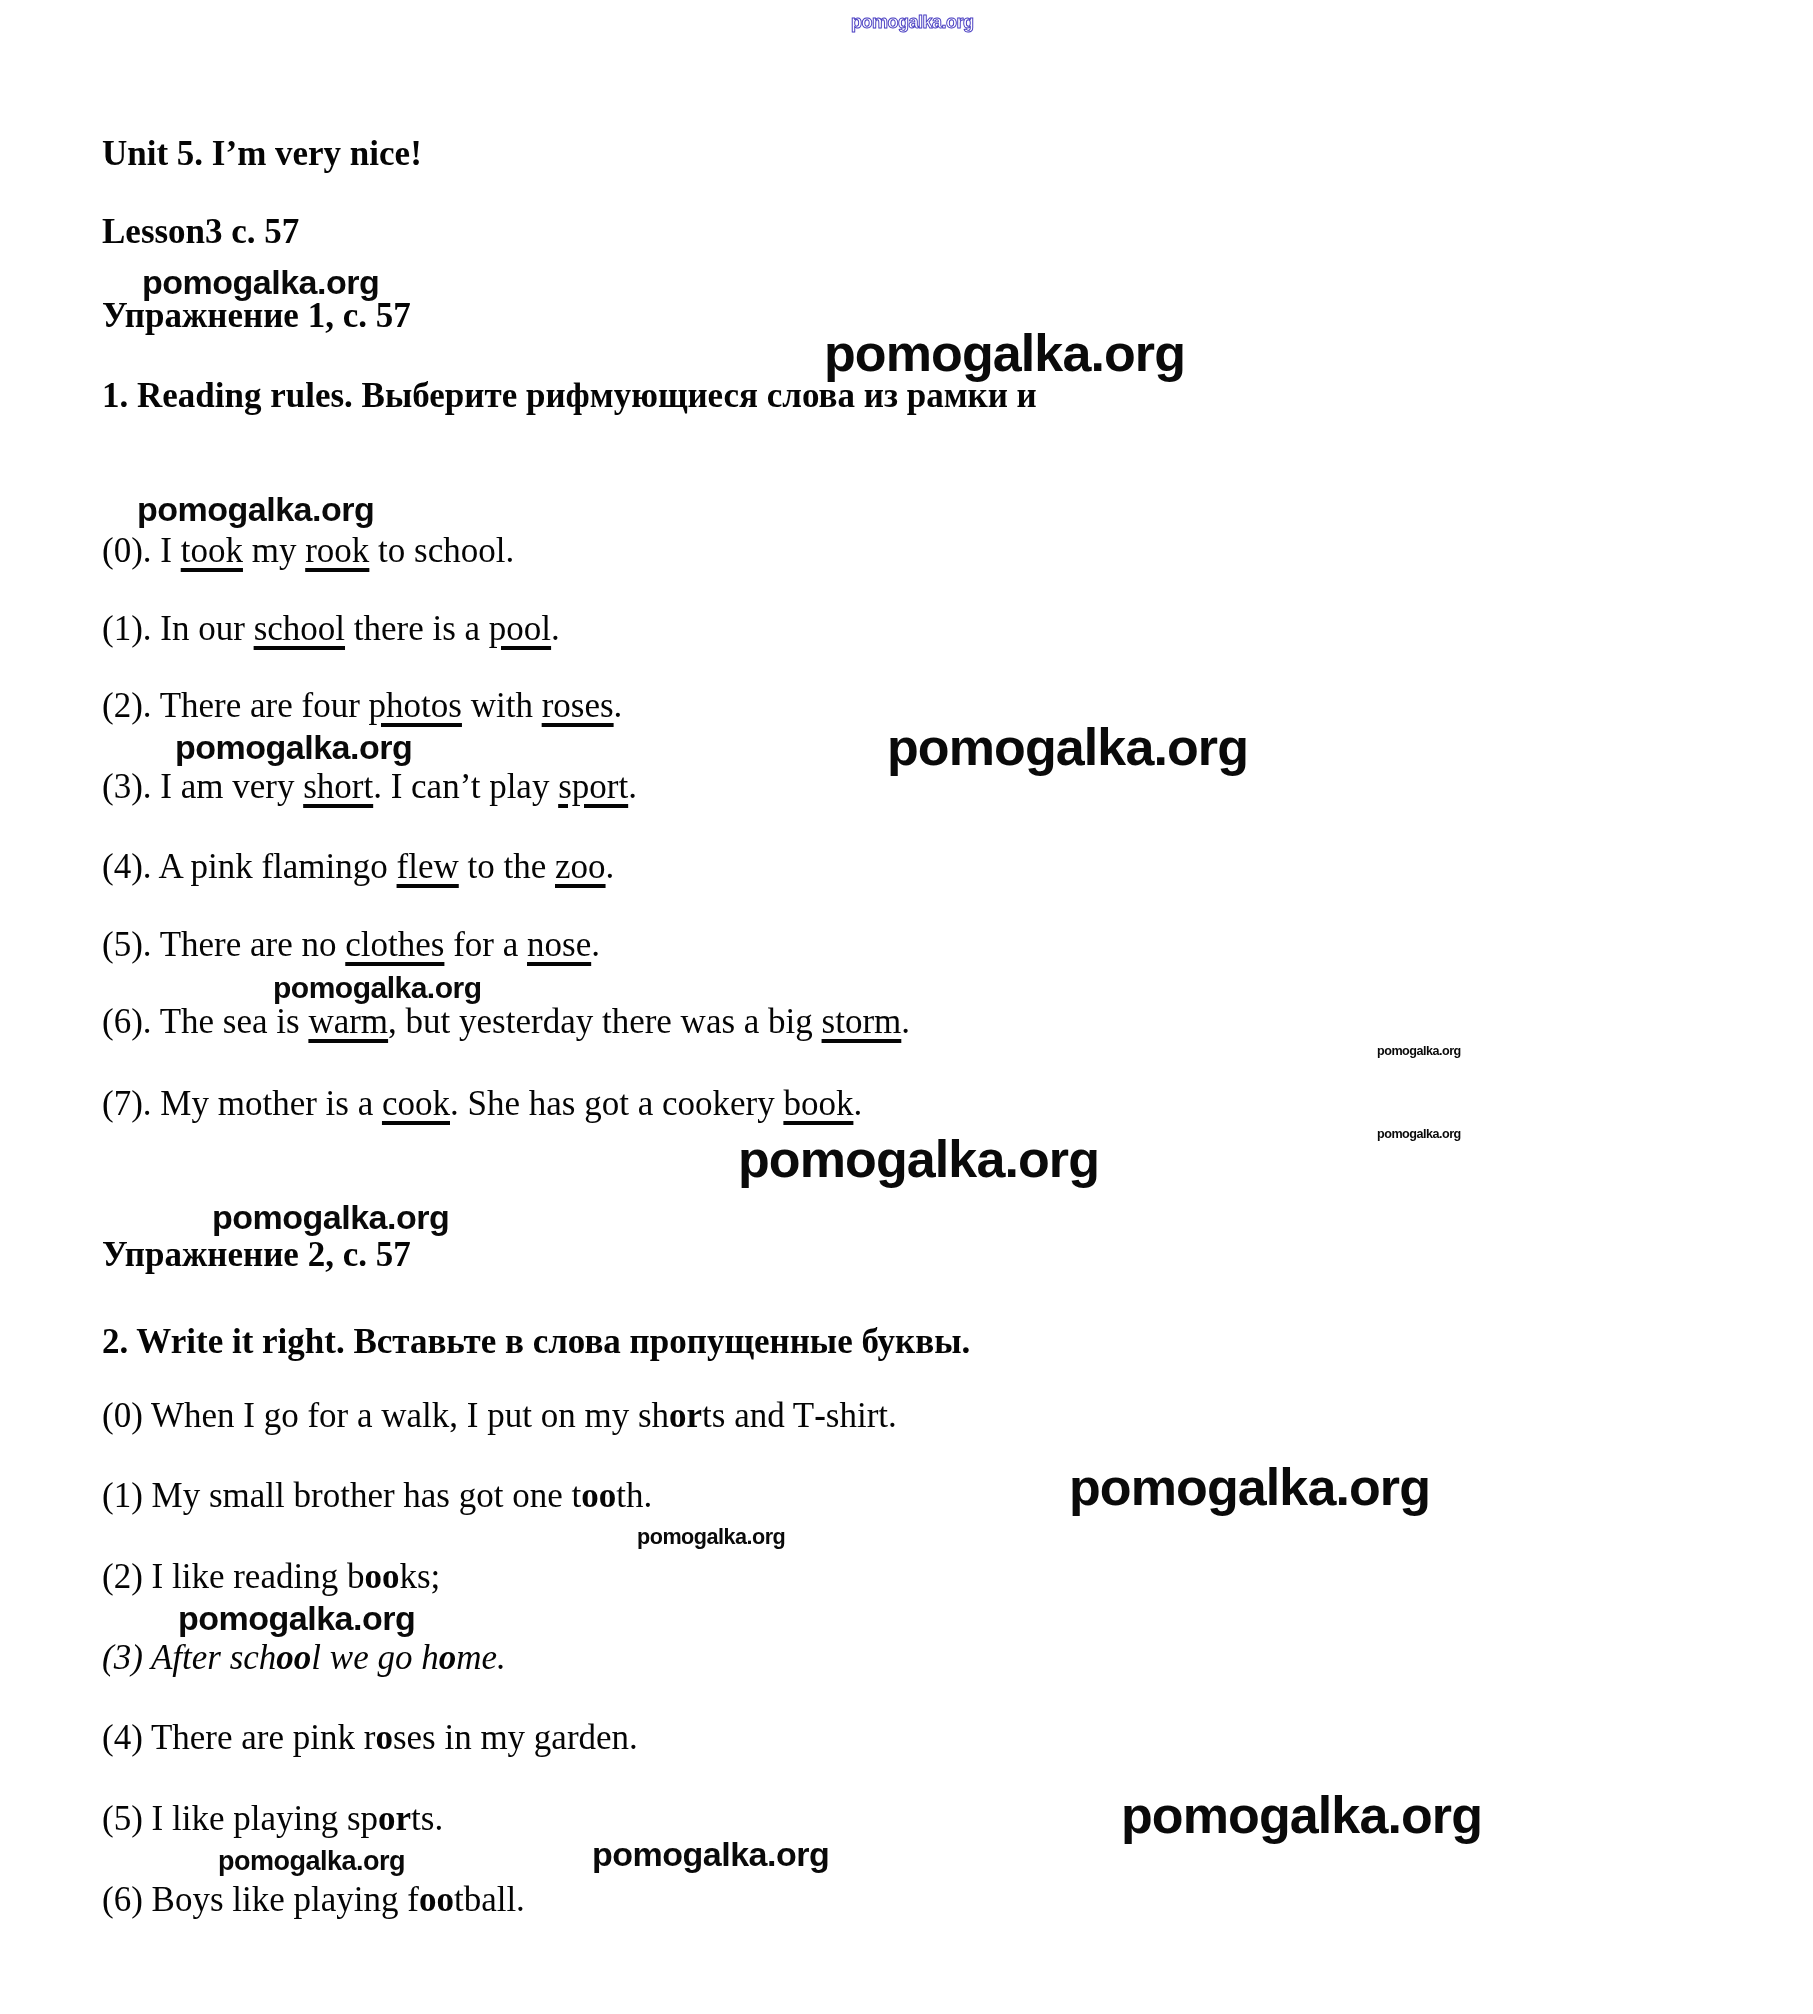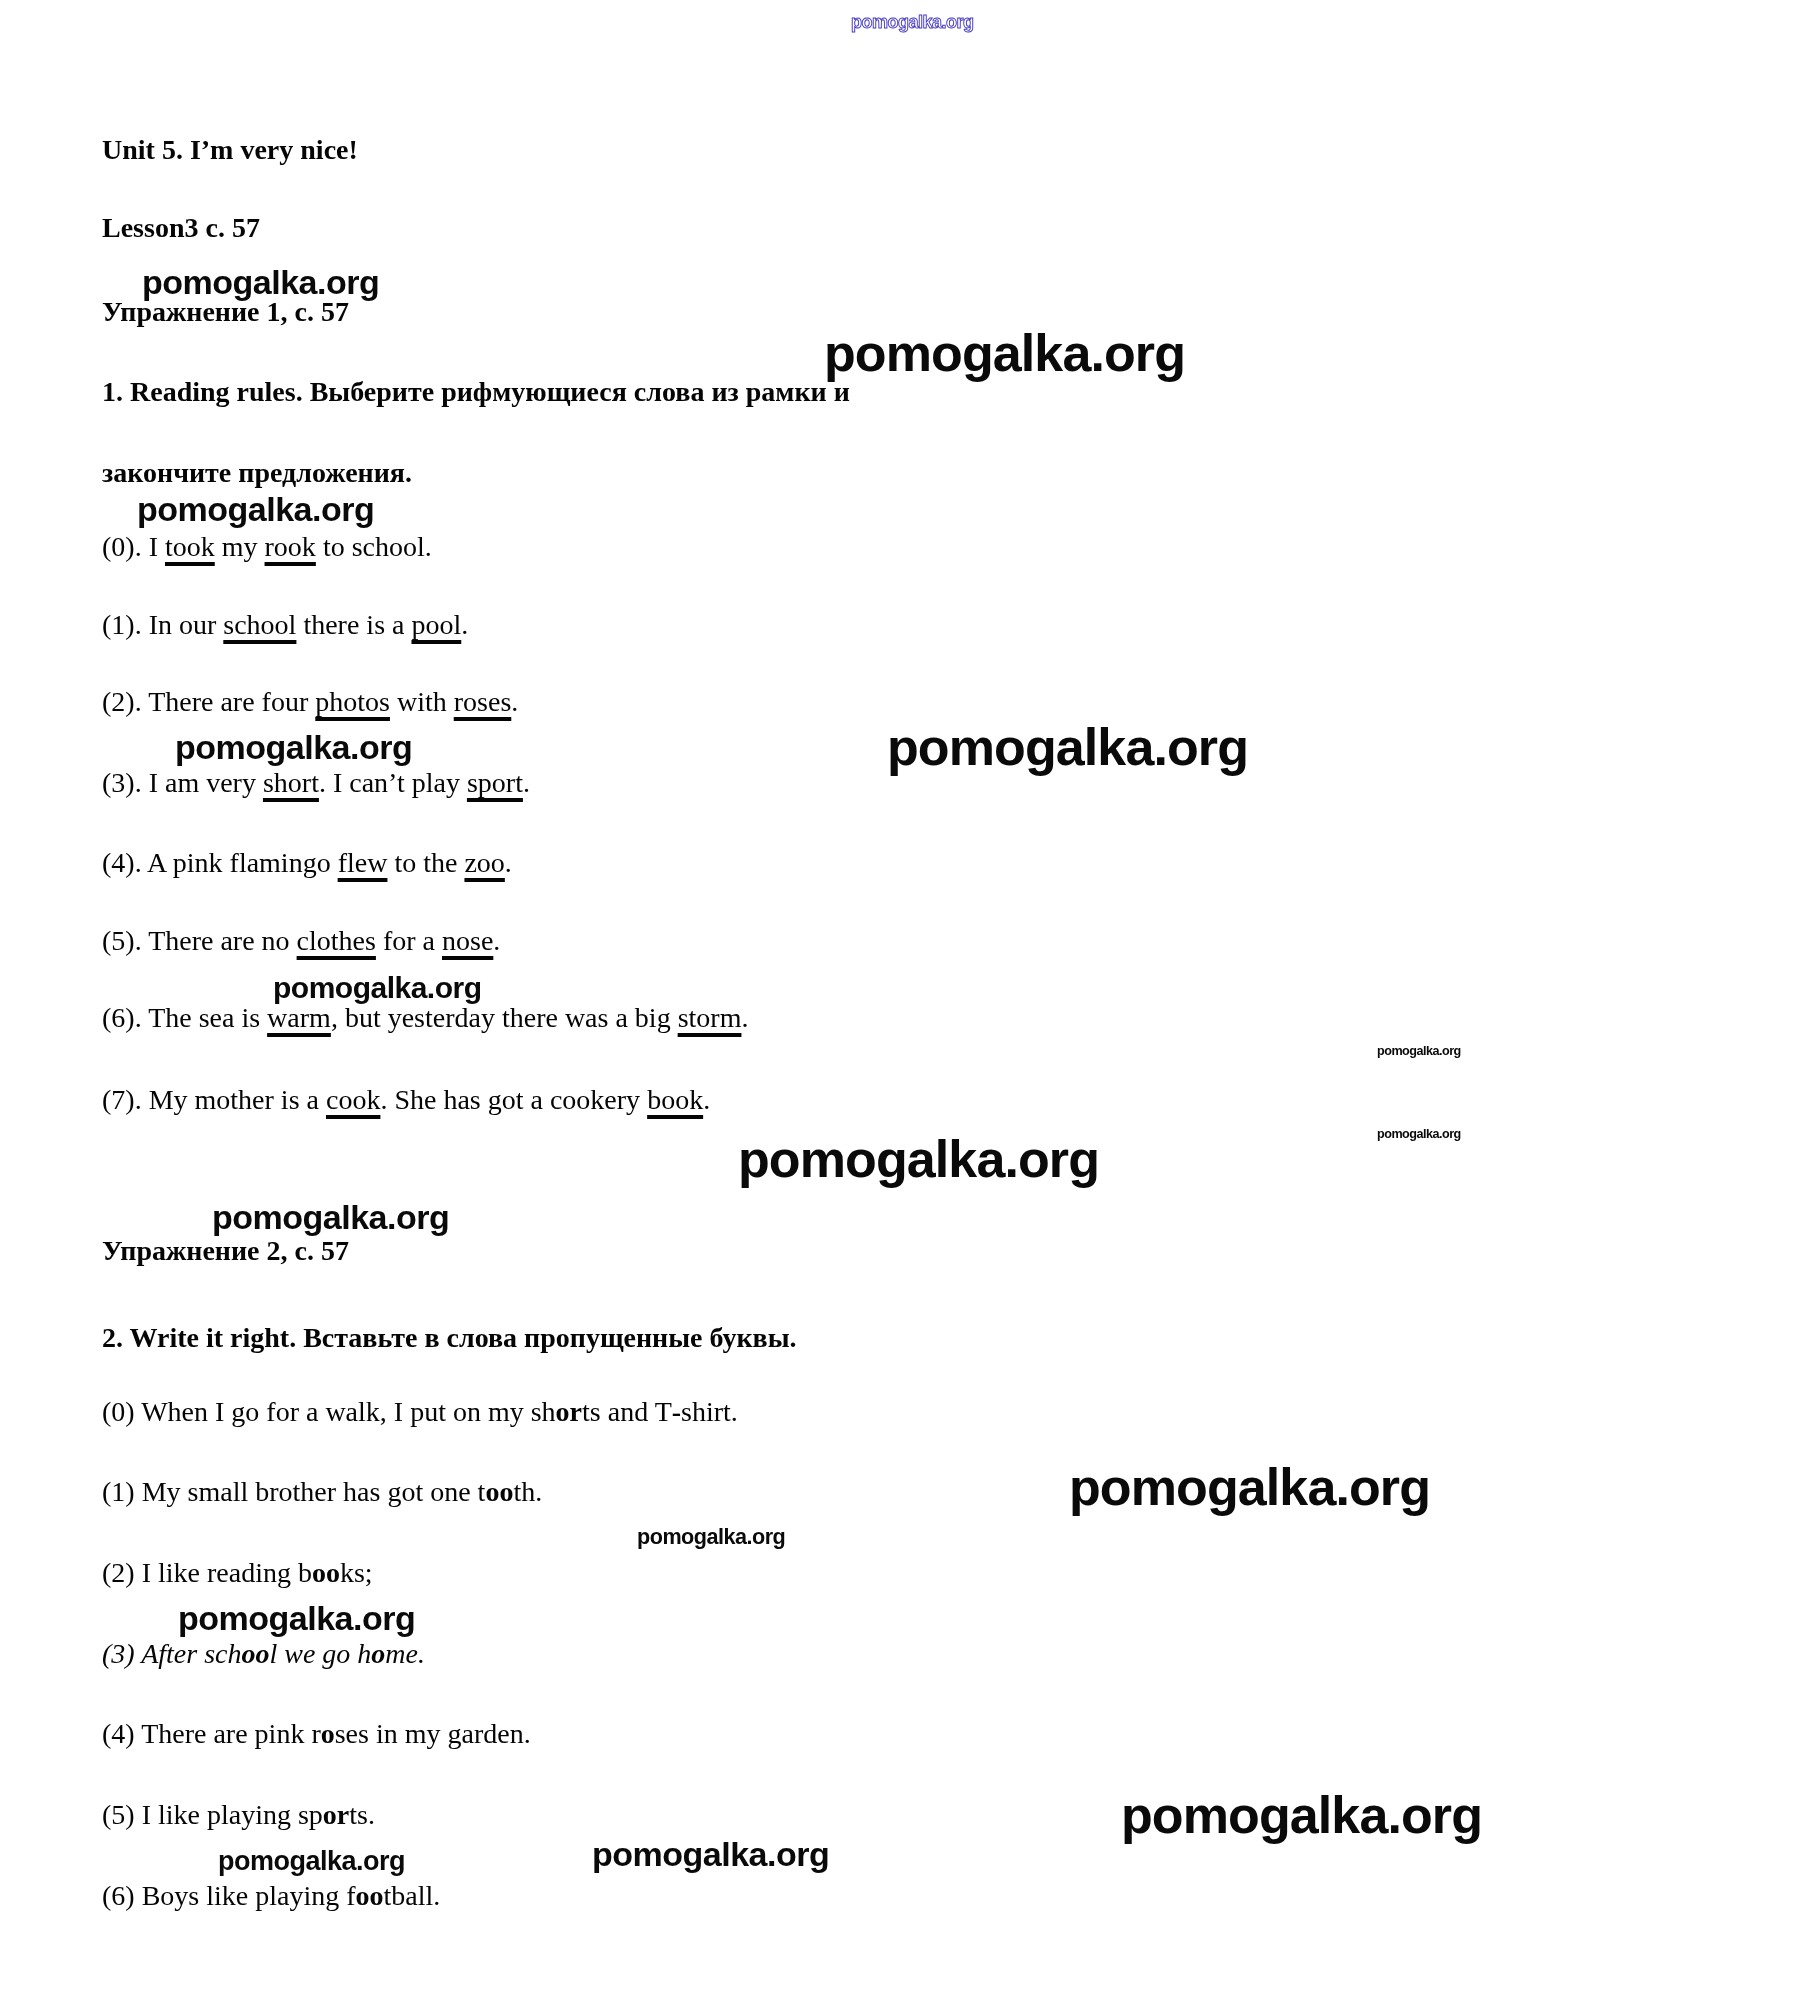--- a/index.html
+++ b/index.html
@@ -9,21 +9,21 @@
     height: 2014px;
     background: #ffffff;
     overflow: hidden;
     font-family: "Liberation Serif", serif;
     color: #000;
     margin-top: 10px;
   }
   .line {
     position: absolute;
     left: 102px;
-    font-size: 28px;
+    font-size: 35px;
     line-height: 1.2;
     white-space: nowrap;
     color: #050505;
   }
   .heading { font-weight: bold; }
   .u {
     text-decoration: underline;
     text-decoration-thickness: 3.6px;
     text-underline-offset: 6.3px;
   }
@@ -71,21 +71,20 @@
     </div>
 
   <div class="line heading" style="top:123px">Unit 5. I’m very nice!</div>
 
   <div class="line heading" style="top:201px">Lesson3 с. 57</div>
 
   <div class="line heading" style="top:285px">Упражнение 1, с. 57</div>
 
   <div class="line heading" style="top:365px">1. Reading rules. Выберите рифмующиеся слова из рамки и</div>
 
-  <div class="line heading" style="top:446px">закончите предложения.</div>
 
   <div>
       <div class="line" style="top: 520px; text-align: right;"><span>(0). I </span><span class="u">took</span><span> my </span><span class="u">rook</span><span> to school.</span></div>
       <div class="line" style="top: 598px;"><span>(1). In our </span><span class="u">school</span><span> there is a </span><span class="u">pool</span><span>.</span></div>
       <div class="line" style="top: 675px;"><span>(2). There are four </span><span class="u">photos</span><span> with </span><span class="u">roses</span><span>.</span></div>
       <div class="line" style="top: 756px;"><span>(3). I am very </span><span class="u">short</span><span>. I can’t play </span><span class="u">sport</span><span>.</span></div>
       <div class="line" style="top: 836px;"><span>(4). A pink flamingo </span><span class="u">flew</span><span> to the </span><span class="u">zoo</span><span>.</span></div>
       <div class="line" style="top: 914px; text-align: right;"><span>(5). There are no </span><span class="u">clothes</span><span> for a </span><span class="u">nose</span><span>.</span></div>
       <div class="line" style="top: 991px;"><span>(6). The sea is </span><span class="u">warm</span><span>, but yesterday there was a big </span><span class="u">storm</span><span>.</span></div>
       <div class="line" style="top: 1073px;"><span>(7). My mother is a </span><span class="u">cook</span><span>. She has got a cookery </span><span class="u">book</span><span>.</span></div>

